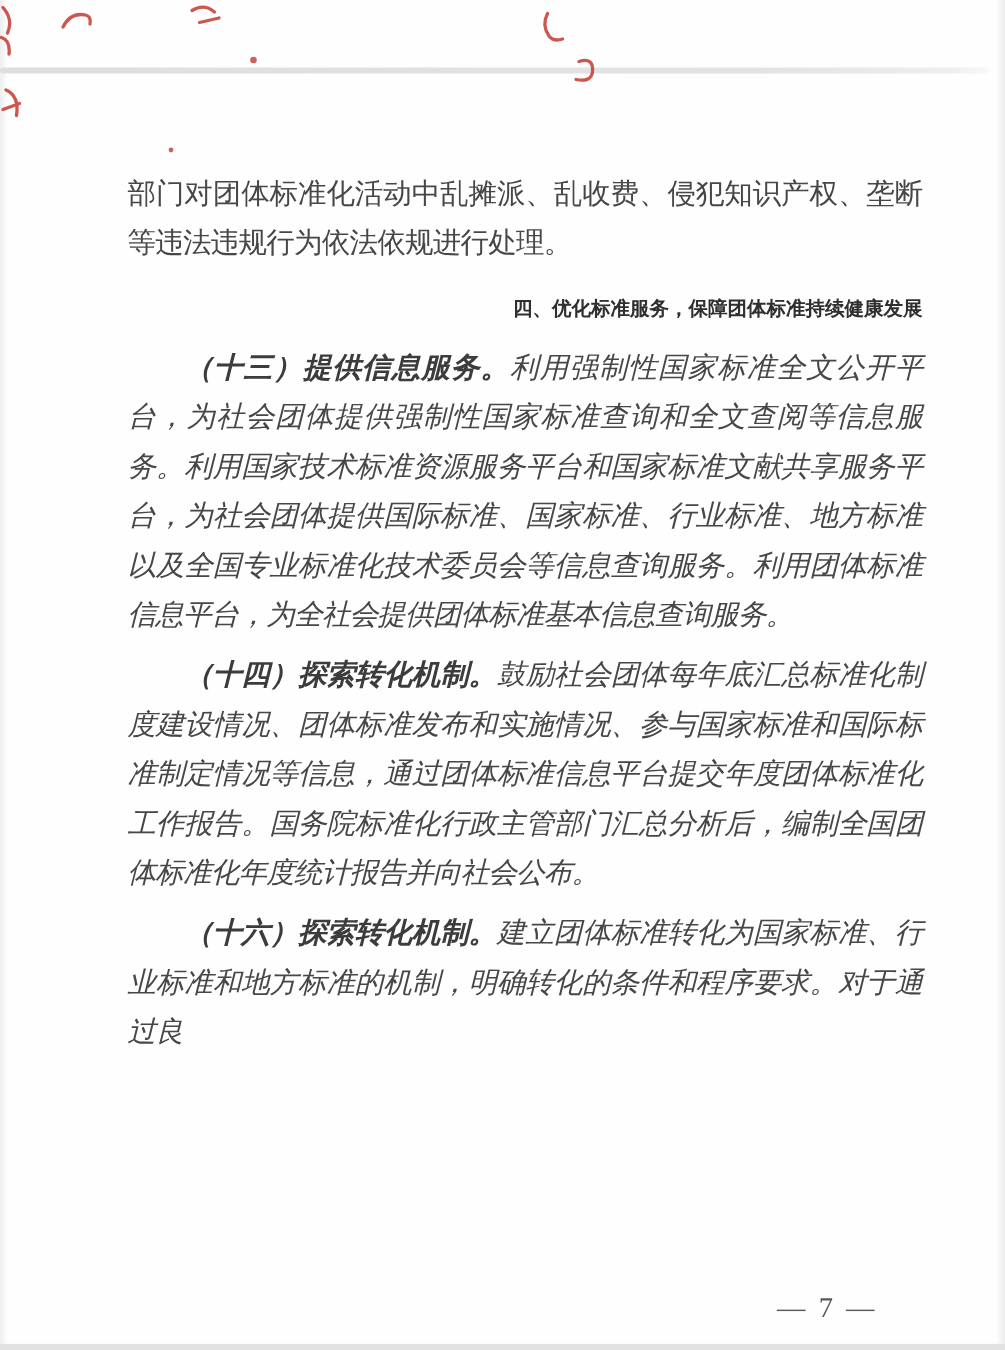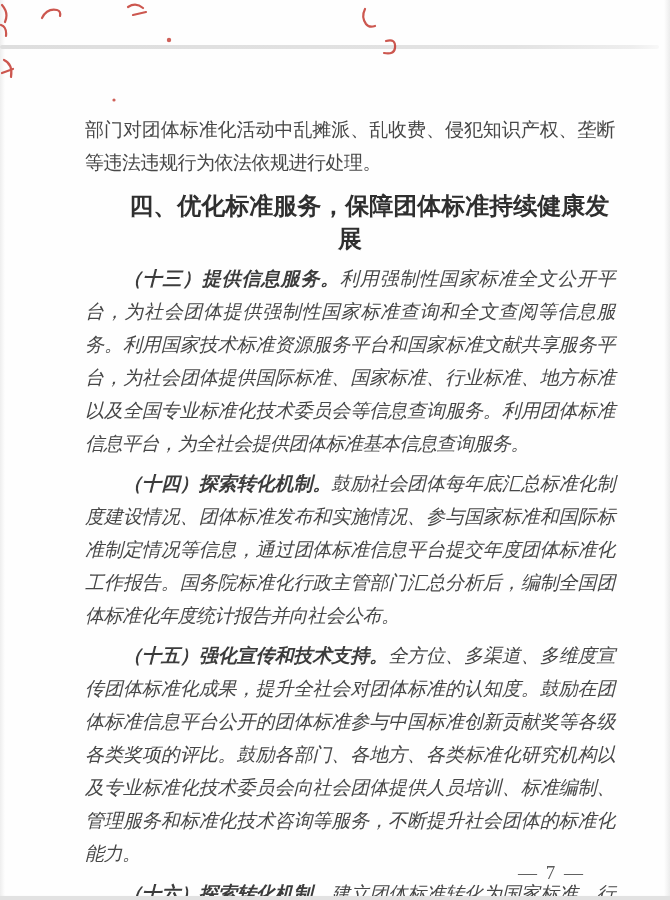--- a/index.html
+++ b/index.html
@@ -30,22 +30,22 @@
     font-size:19px;line-height:33px;letter-spacing:-0.5px;
     text-align:justify;text-justify:inter-character;word-break:break-all;
   }
   .body-text{margin:0;text-indent:0;}
   .para{margin:7px 0 0 0;text-indent:2em;font-style:italic;}
   .lead{font-weight:bold;color:#3c3c3c;}
   .heading{
     margin:10px 0 0 0;
     font-family:"Liberation Sans","DejaVu Sans",sans-serif;
     font-weight:bold;color:#2f2f2f;
-    font-size:24px;line-height:33px;letter-spacing:0;
-    text-indent:1.6em;text-align:center;
+    font-size:13px;line-height:33px;letter-spacing:0;
+    text-indent:1.6em;text-align:right;
   }
   .footer{
     position:absolute;left:0;top:862px;width:585px;
     text-align:right;
     color:#5a5a5a;font-size:19px;letter-spacing:2px;
     font-family:"Liberation Serif","DejaVu Serif",serif;
   }
   .bottom-edge{
     position:absolute;left:0;bottom:0;width:670px;height:4px;
     background:#e2e2e2;
@@ -76,21 +76,20 @@
   <div class="content">
 
     <p class="body-text">部门对团体标准化活动中乱摊派、乱收费、侵犯知识产权、垄断等违法违规行为依法依规进行处理。</p>
 
     <h2 class="heading">四、优化标准服务，保障团体标准持续健康发展</h2>
 
     <p class="body-text para"><span class="lead">（十三）</span><span class="lead">提供信息服务。</span><span>利用强制性国家标准全文公开平台，为社会团体提供强制性国家标准查询和全文查阅等信息服务。利用国家技术标准资源服务平台和国家标准文献共享服务平台，为社会团体提供国际标准、国家标准、行业标准、地方标准以及全国专业标准化技术委员会等信息查询服务。利用团体标准信息平台，为全社会提供团体标准基本信息查询服务。</span></p>
 
     <p class="body-text para"><span class="lead">（十四）</span><span class="lead">探索转化机制。</span><span>鼓励社会团体每年底汇总标准化制度建设情况、团体标准发布和实施情况、参与国家标准和国际标准制定情况等信息，通过团体标准信息平台提交年度团体标准化工作报告。国务院标准化行政主管部门汇总分析后，编制全国团体标准化年度统计报告并向社会公布。</span></p>
 
-    <p class="body-text para"><span class="lead">（十五）</span><span class="lead">强化宣传和技术支持。</span><span>全方位、多渠道、多维度宣传团体标准化成果，提升全社会对团体标准的认知度。鼓励在团体标准信息平台公开的团体标准参与中国标准创新贡献奖等各级各类奖项的评比。鼓励各部门、各地方、各类标准化研究机构以及专业标准化技术委员会向社会团体提供人员培训、标准编制、管理服务和标准化技术咨询等服务，不断提升社会团体的标准化能力。</span></p>
 
     <p class="body-text para"><span class="lead">（十六）</span><span class="lead">探索转化机制。</span><span>建立团体标准转化为国家标准、行业标准和地方标准的机制，明确转化的条件和程序要求。对于通过良</span></p>
 
   </div>
 
   <div class="footer">— 7 —</div>
 
   <div class="bottom-edge"></div>
 
 </div>

